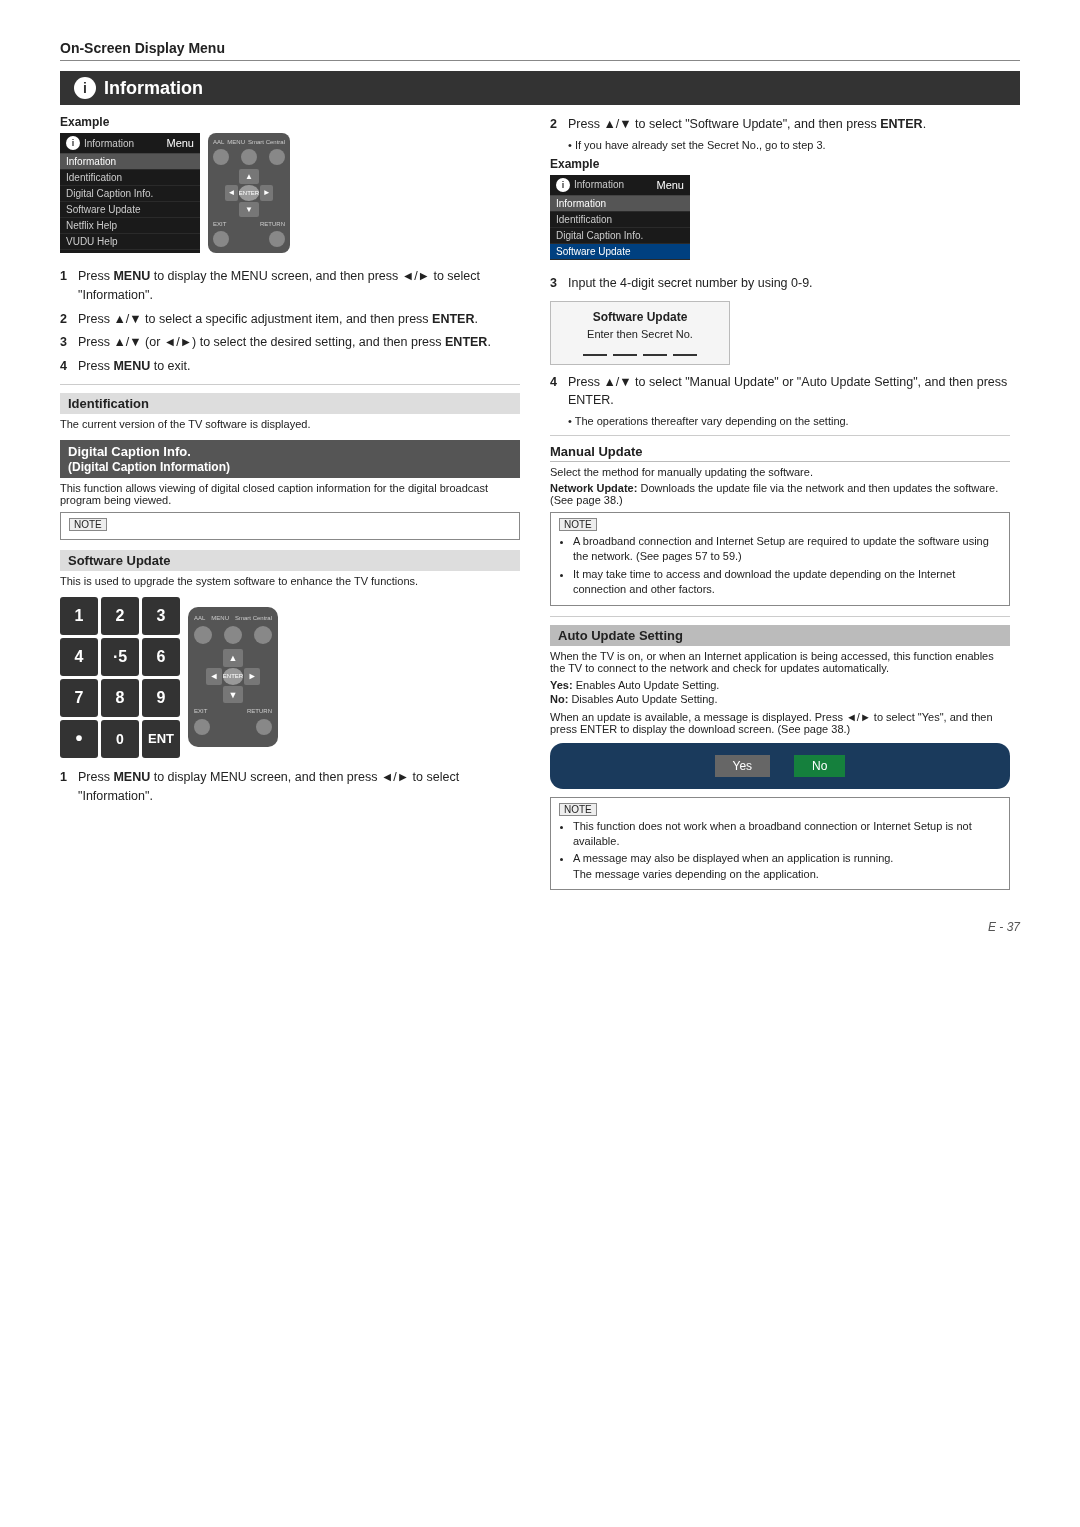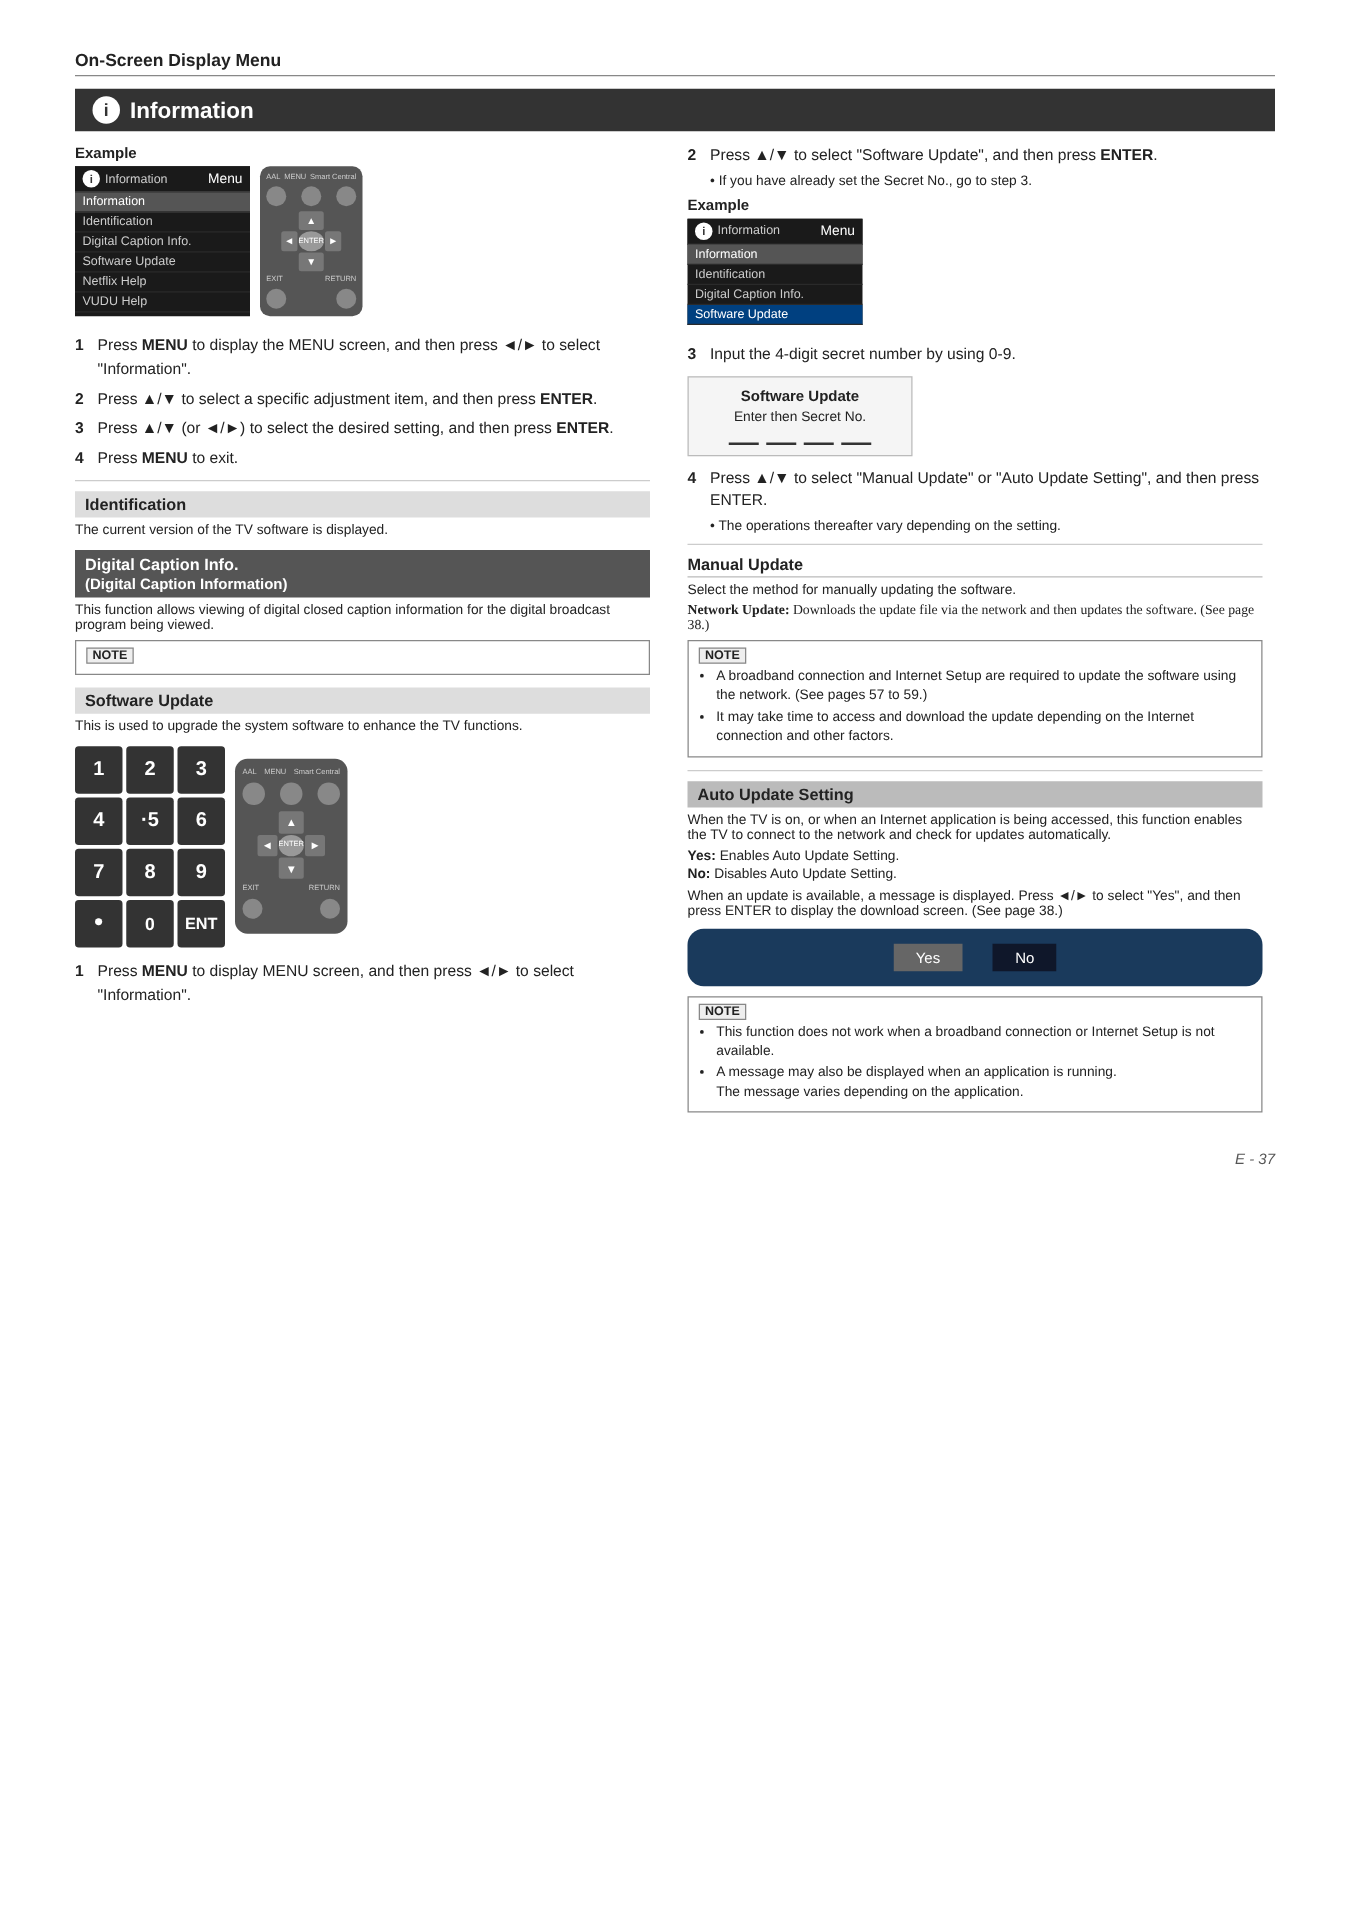--- a/index.html
+++ b/index.html
@@ -141,21 +141,21 @@
       margin-bottom: 4px;
     }
 
     .note-box {
       border: 1px solid #888;
       padding: 5px 8px;
       margin: 6px 0;
       font-size: 11px;
     }
     .note-box .note-label {
-      font-weight: bold;
+      font-weight: normal;
       font-size: 10px;
       border: 1px solid #888;
       display: inline-block;
       padding: 0 4px;
       margin-bottom: 3px;
       background: #eee;
     }
     .note-box ul {
       padding-left: 14px;
     }
@@ -478,42 +478,42 @@
       <span class="sn">4</span>
       <span>Press ▲/▼ to select "Manual Update" or "Auto Update Setting", and then press ENTER.</span>
     </div>
     <p class="small-text" style="margin-left:18px;margin-bottom:6px;">• <span>The operations thereafter vary depending on the setting.</span></p>
 
     <hr class="divider">
 
     <div class="sub-section">
       <div class="manual-update-title">Manual Update</div>
       <p class="small-text" style="margin-bottom:4px;">Select the method for manually updating the software.</p>
-      <p class="small-text" style="margin-bottom:6px;font-family:Liberation Serif, serif;"><strong>Network Update:</strong> <span>Downloads the update file via the network and then updates the software. (See page 38.)</span></p>
+      <p class="small-text" style="margin-bottom:6px;"><strong>Network Update:</strong> <span>Downloads the update file via the network and then updates the software. (See page 38.)</span></p>
       <div class="note-box">
         <div class="note-label">NOTE</div>
         <ul>
           <li>A broadband connection and Internet Setup are required to update the software using the network. (See pages 57 to 59.)</li>
           <li>It may take time to access and download the update depending on the Internet connection and other factors.</li>
         </ul>
       </div>
     </div>
 
     <hr class="divider">
 
     <div class="sub-section">
       <div class="auto-update-title">Auto Update Setting</div>
       <p class="small-text" style="margin-bottom:5px;">When the TV is on, or when an Internet application is being accessed, this function enables the TV to connect to the network and check for updates automatically.</p>
       <p class="small-text" style="margin-bottom:2px;"><strong>Yes:</strong> <span>Enables Auto Update Setting.</span></p>
       <p class="small-text" style="margin-bottom:6px;"><strong>No:</strong> <span>Disables Auto Update Setting.</span></p>
       <p class="small-text" style="margin-bottom:8px;">When an update is available, a message is displayed. Press ◄/► to select "Yes", and then press ENTER to display the download screen. (See page 38.)</p>
 
       <div style="background:#1a3a5c;padding:12px 10px;margin-bottom:8px;display:flex;justify-content:center;gap:24px;border-radius:13px;">
         <div style="background:#666;color:#fff;padding:4px 18px;font-size:12px;cursor:pointer;">Yes</div>
-        <div style="background:#0f172a;color:#fff;padding:4px 18px;font-size:12px;cursor:pointer;">No</div>
+        <div style="background:#15803d;color:#fff;padding:4px 18px;font-size:12px;cursor:pointer;">No</div>
       </div>
 
       <div class="note-box">
         <div class="note-label">NOTE</div>
         <ul>
           <li>This function does not work when a broadband connection or Internet Setup is not available.</li>
           <li>A message may also be displayed when an application is running.<br>The message varies depending on the application.</li>
         </ul>
       </div>
     </div>

